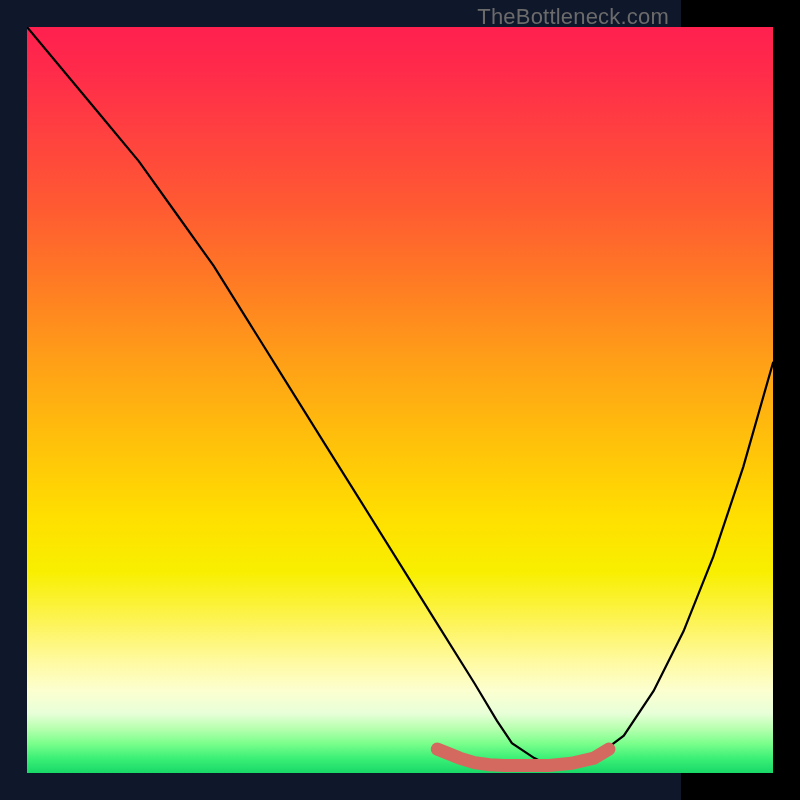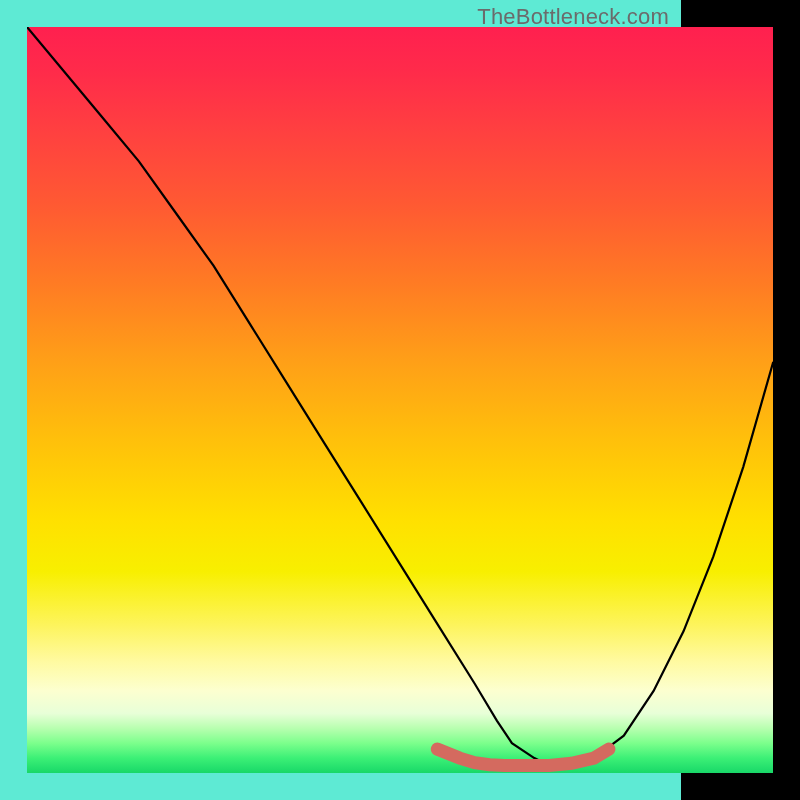--- a/index.html
+++ b/index.html
@@ -8,21 +8,21 @@
     width: 800px;
     height: 800px;
     overflow: hidden;
     background: #000;
     font-family: Arial, Helvetica, sans-serif;
   }
   .frame {
     position: relative;
     width: 681px;
     height: 800px;
-    background: #5eead4;
+    background: #0f172a;
   }
   .plot {
     position: absolute;
     left: 27px;
     top: 27px;
     width: 746px;
     height: 746px;
     background: linear-gradient(
       to bottom,
       #ff204f 0%,

